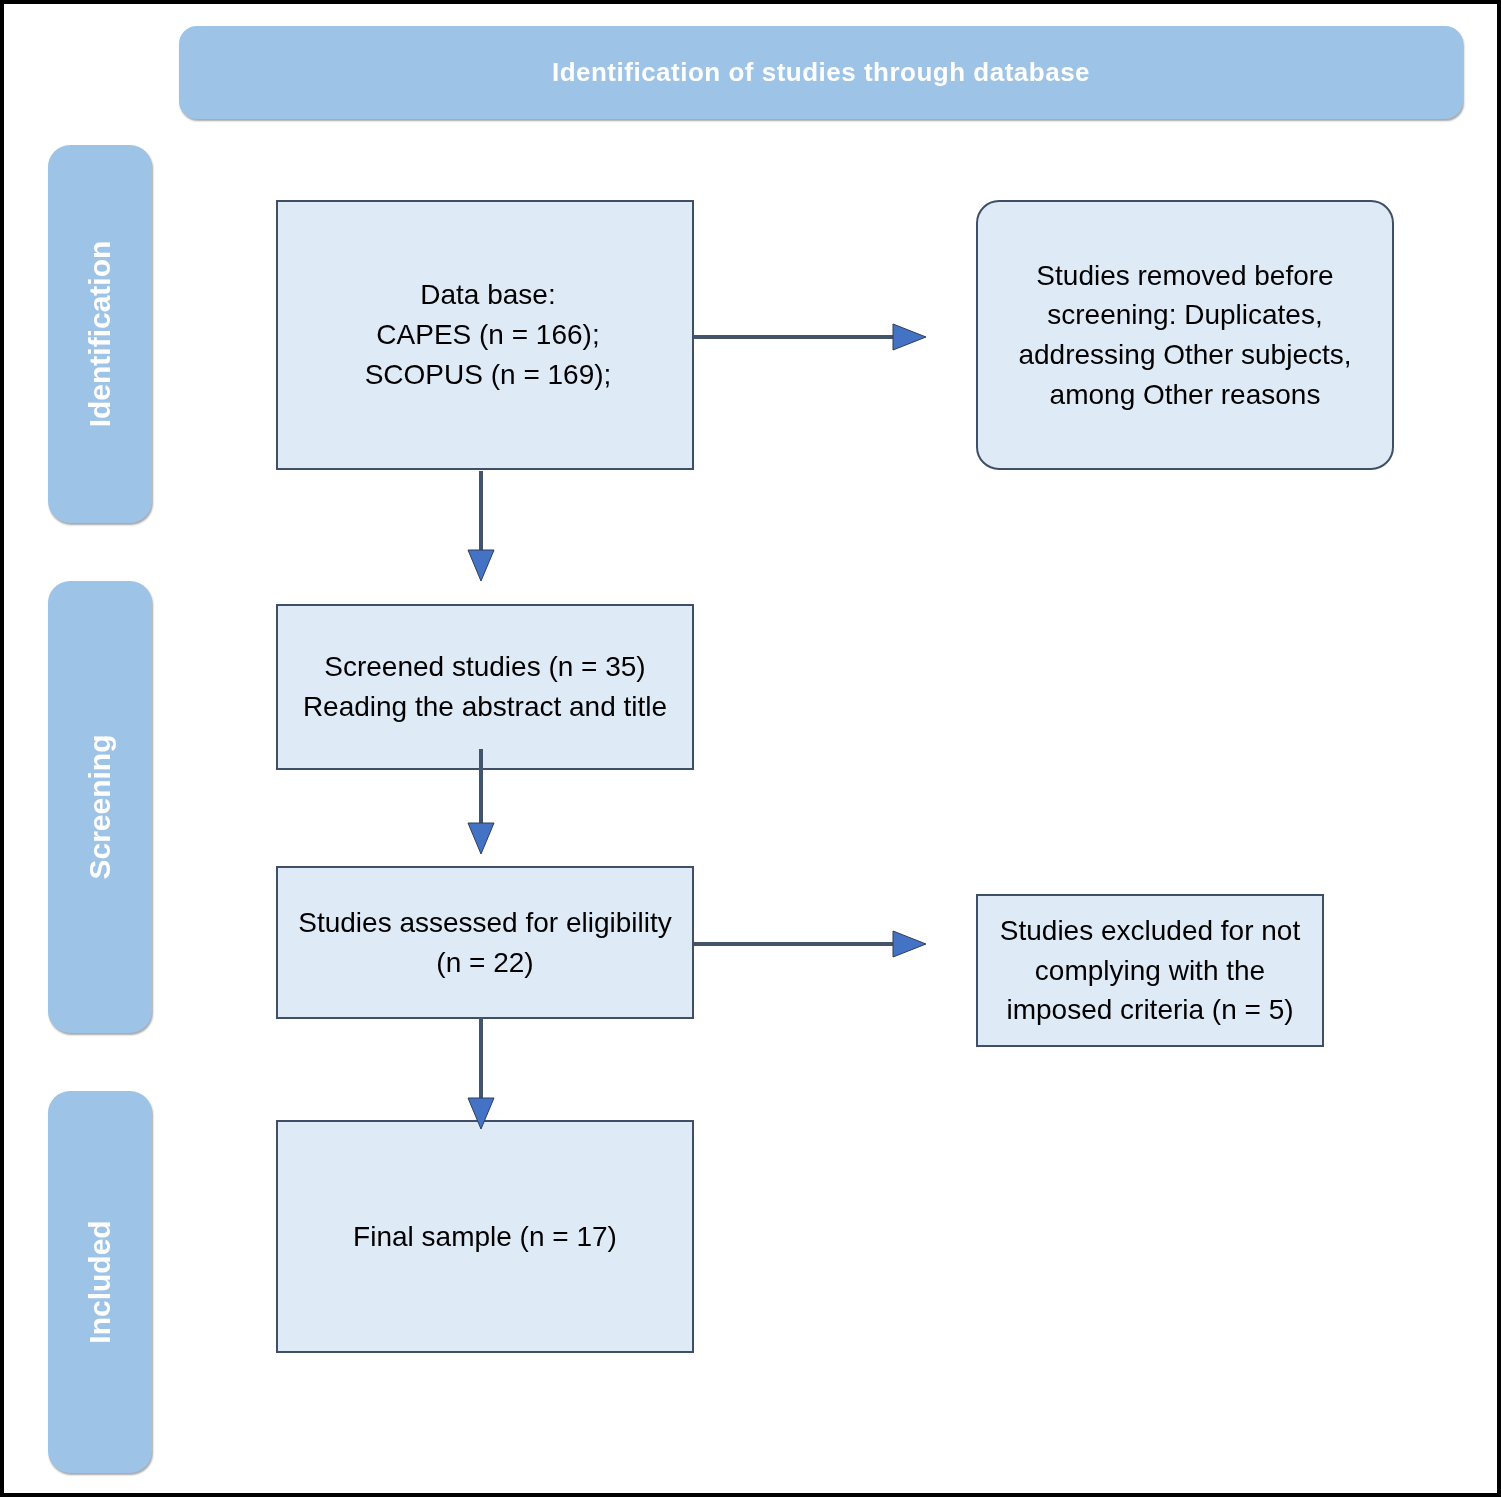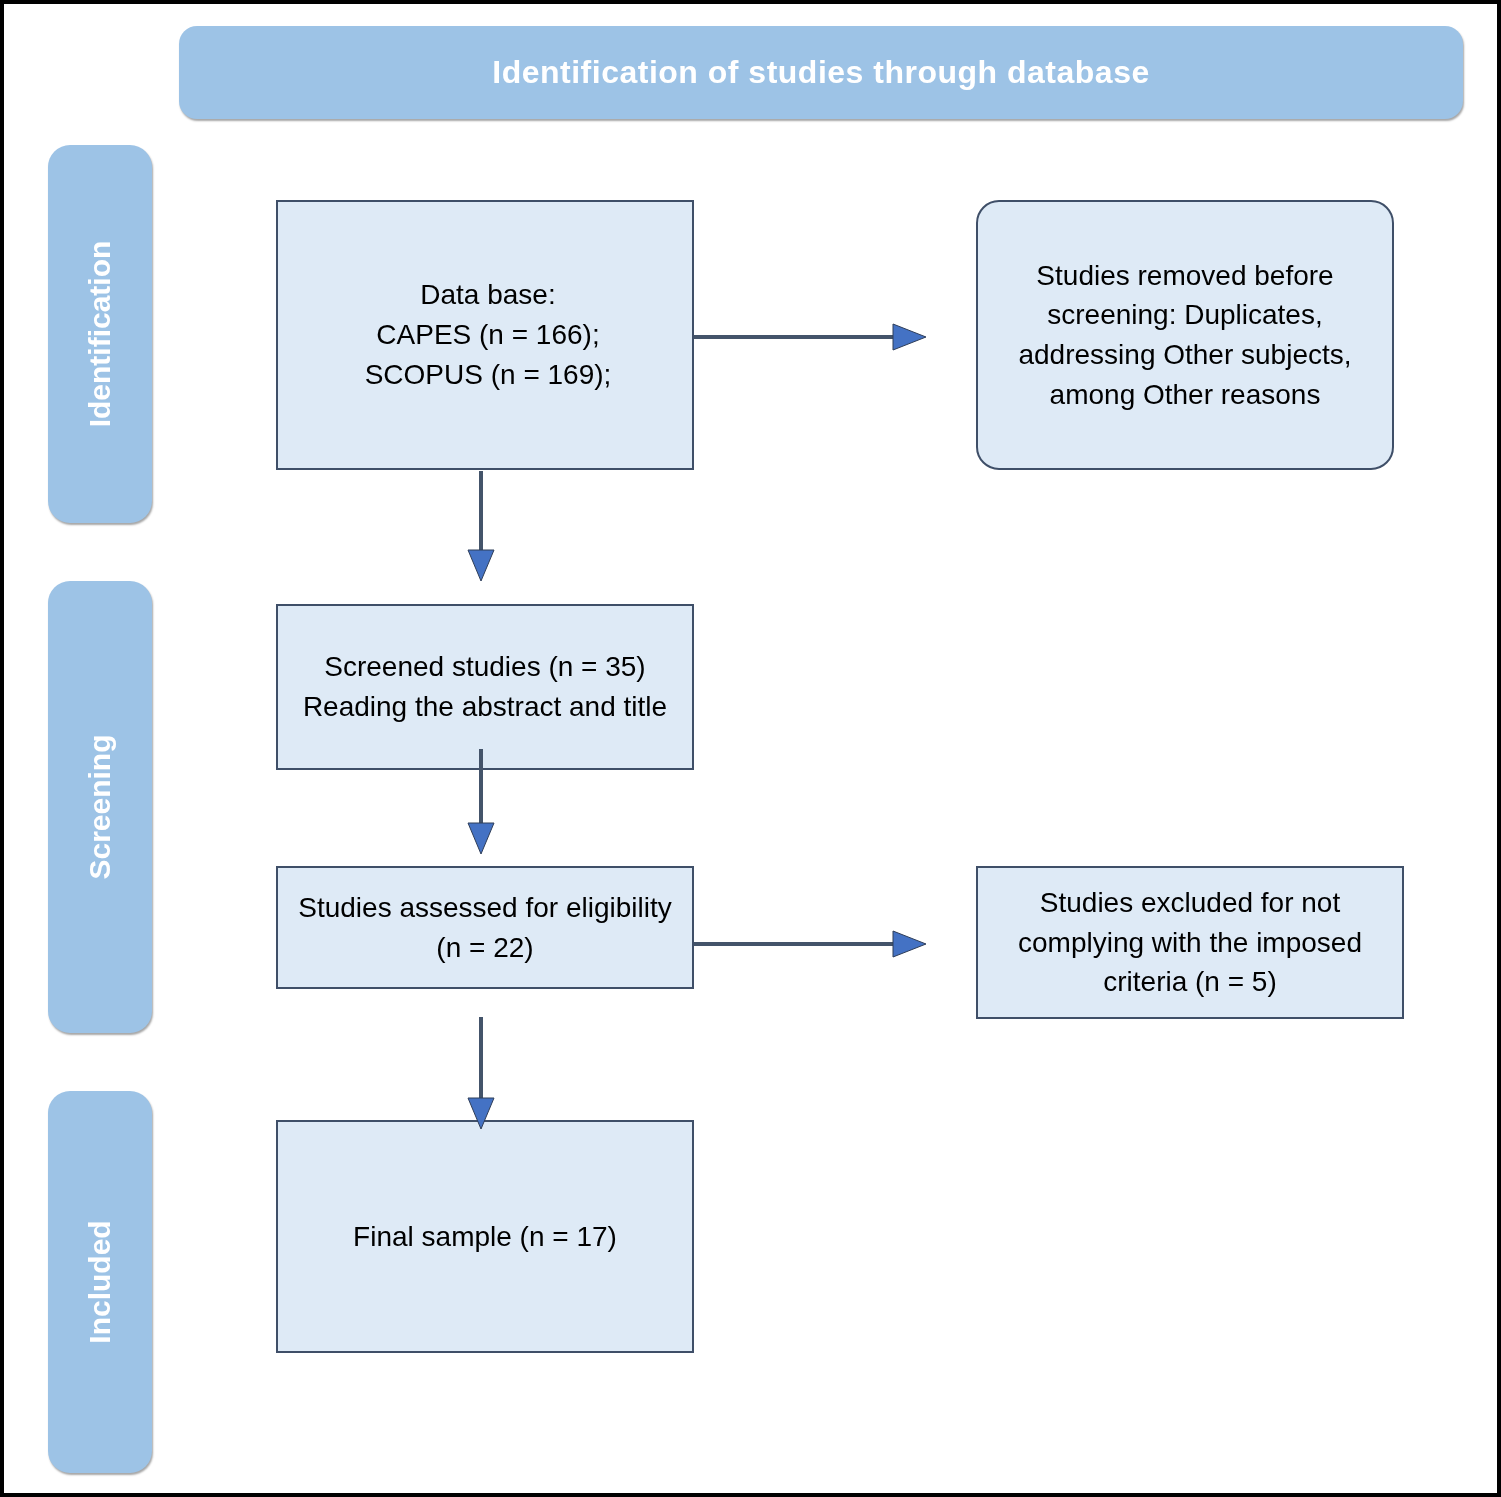--- a/index.html
+++ b/index.html
@@ -25,21 +25,21 @@
     box-shadow: 1px 2px 2px rgba(0,0,0,0.35);
     display: flex;
     align-items: center;
     justify-content: center;
     color: #ffffff;
     font-weight: bold;
   }
   .banner {
     left: 175px; top: 22px;
     width: 1284px; height: 93px;
-    font-size: 32px;
+    font-size: 26px;
     border-radius: 18px;
     letter-spacing: 0.5px;
   }
   .stage {
     left: 44px;
     width: 104px;
     font-size: 30px;
   }
   .stage-identification { top: 141px; height: 378px; }
   .stage-screening      { top: 577px; height: 452px; }
@@ -60,22 +60,22 @@
     text-align: center;
     color: #000000;
     font-size: 28px;
     line-height: 1.42;
     padding: 10px 14px;
   }
   .flowbox .boxtext { white-space: pre-line; }
   .box-database { left: 272px; top: 196px;  width: 418px; height: 270px; padding-left: 20px; }
   .box-removed  { left: 972px; top: 196px;  width: 418px; height: 270px; border-radius: 23px; }
   .box-screened { left: 272px; top: 600px;  width: 418px; height: 166px; }
-  .box-assessed { left: 272px; top: 862px;  width: 418px; height: 123px; }
-  .box-excluded { left: 972px; top: 862px;  width: 428px; height: 153px; }
+  .box-assessed { left: 272px; top: 862px;  width: 418px; height: 153px; }
+  .box-excluded { left: 972px; top: 890px;  width: 348px; height: 153px; }
   .box-final    { left: 272px; top: 1116px; width: 418px; height: 233px; }
   
   .arrow { position: absolute; }
   .arrow-h1 { left: 690px; top: 318px; }
   .arrow-h2 { left: 690px; top: 925px; }
   .arrow-v1 { left: 462px; top: 467px; }
   .arrow-v2 { left: 462px; top: 745px; }
   .arrow-v3 { left: 462px; top: 1013px; }
 </style>
 </head>

